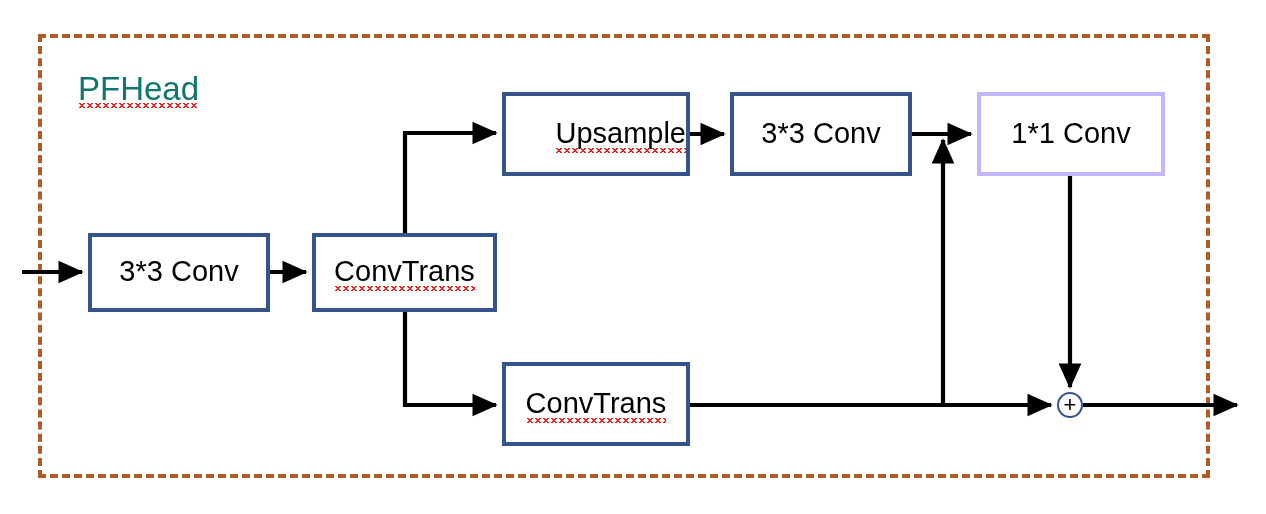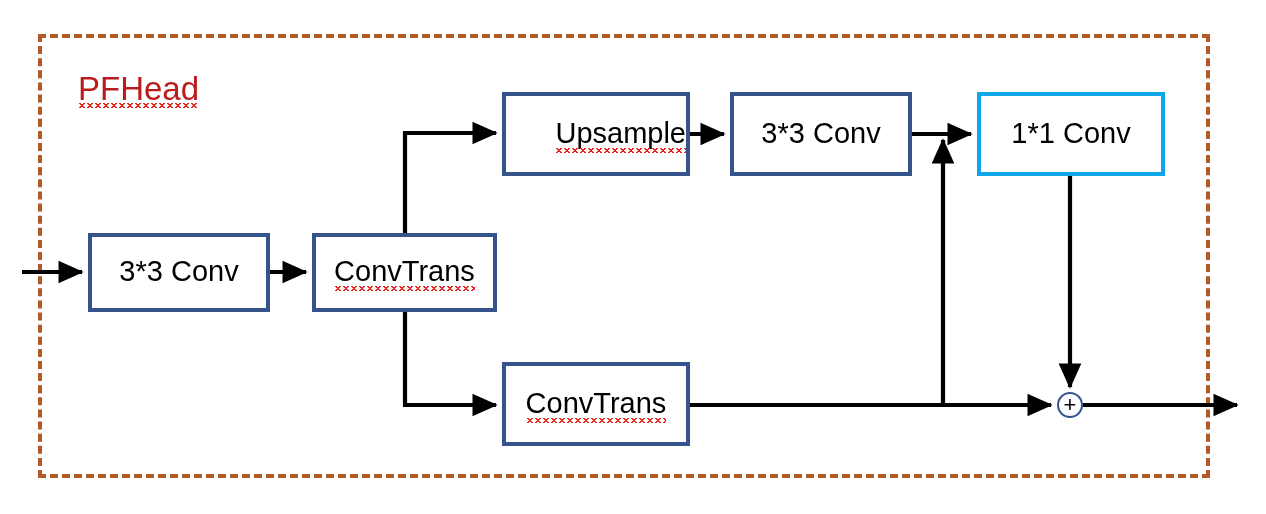--- a/index.html
+++ b/index.html
@@ -18,21 +18,21 @@
   }
   
   .group-frame {
     position: absolute;
     box-sizing: border-box;
     border-style: dashed;
     background: transparent;
   }
   .group-title {
     position: absolute;
-    color: #b91c1c;
+    color: #0f766e;
     font-size: 33px;
     line-height: 1;
     white-space: nowrap;
     letter-spacing: 0px;
   }
   
   .node {
     position: absolute;
     box-sizing: border-box;
     background: #ffffff;
@@ -145,21 +145,21 @@
   </div>
 
   <div class="node squiggle" style="left:502px; top:92px; width:188px; height:84px; border:4px solid #36548c;justify-content:flex-end;">
     <span class="node-label">Upsample</span>
   </div>
 
   <div class="node" style="left:730px; top:92px; width:182px; height:84px; border:4px solid #36548c;">
     <span class="node-label">3*3 Conv</span>
   </div>
 
-  <div class="node" style="left:977px; top:92px; width:188px; height:84px; border:4px solid #0ea5e9;">
+  <div class="node" style="left:977px; top:92px; width:188px; height:84px; border:4px solid #c4b5fd;">
     <span class="node-label">1*1 Conv</span>
   </div>
 
   <div class="node squiggle" style="left:502px; top:362px; width:188px; height:84px; border:4px solid #36548c;">
     <span class="node-label">ConvTrans</span>
   </div>
 
   <div class="sum-node" style="left:1057px; top:392px; width:26px; height:26px; border:2px solid #36548c;">
     <span class="sum-glyph">+</span>
   </div>

